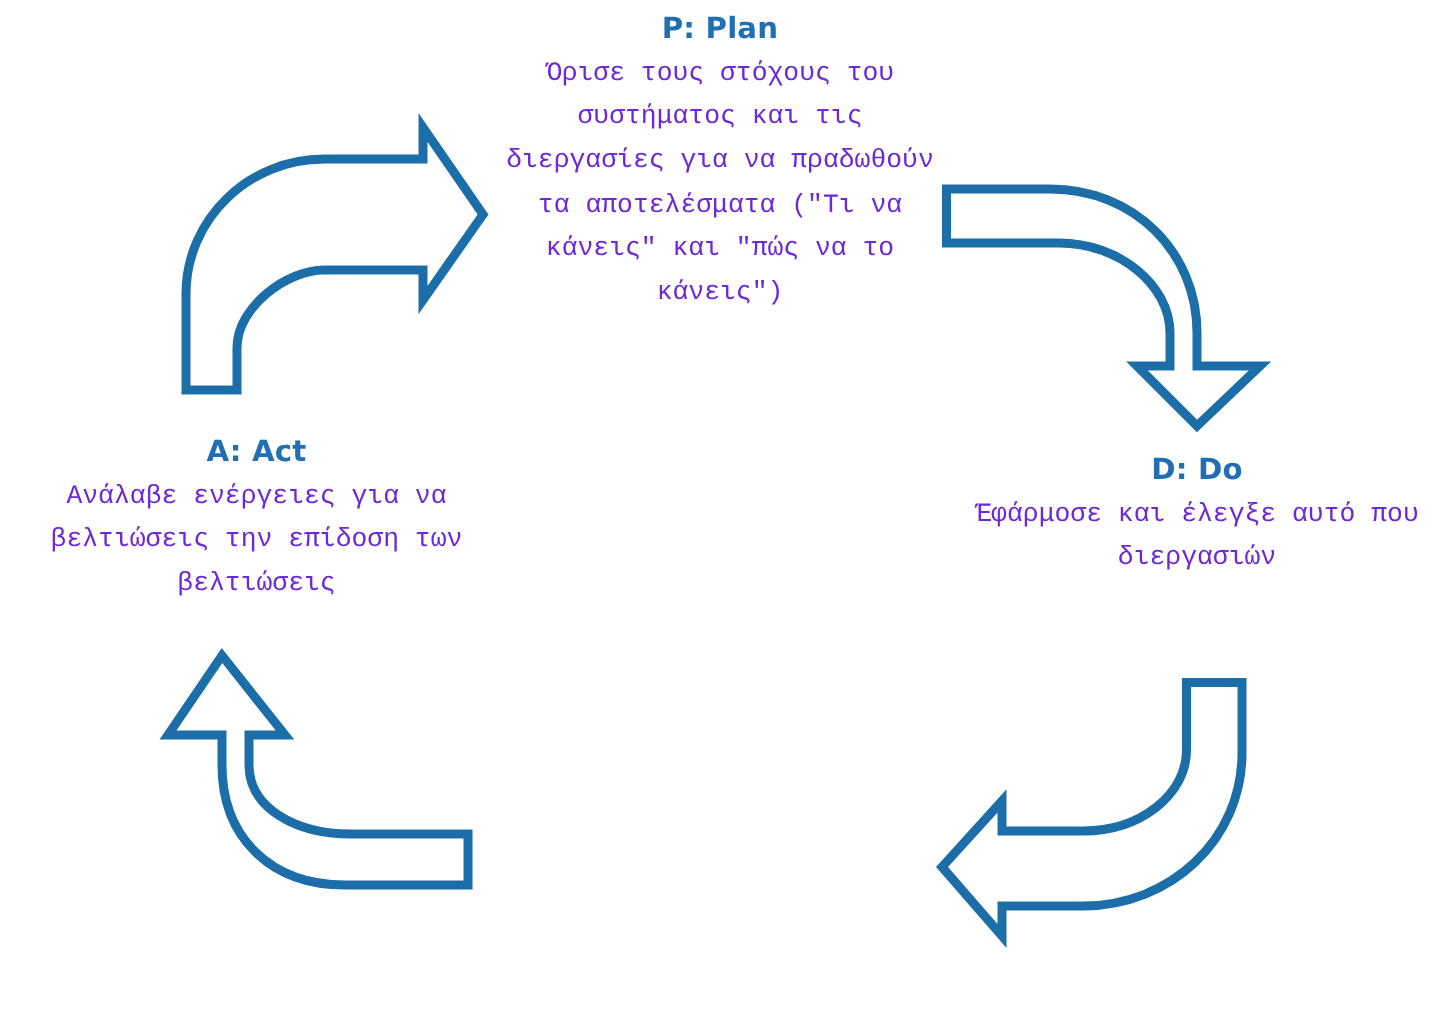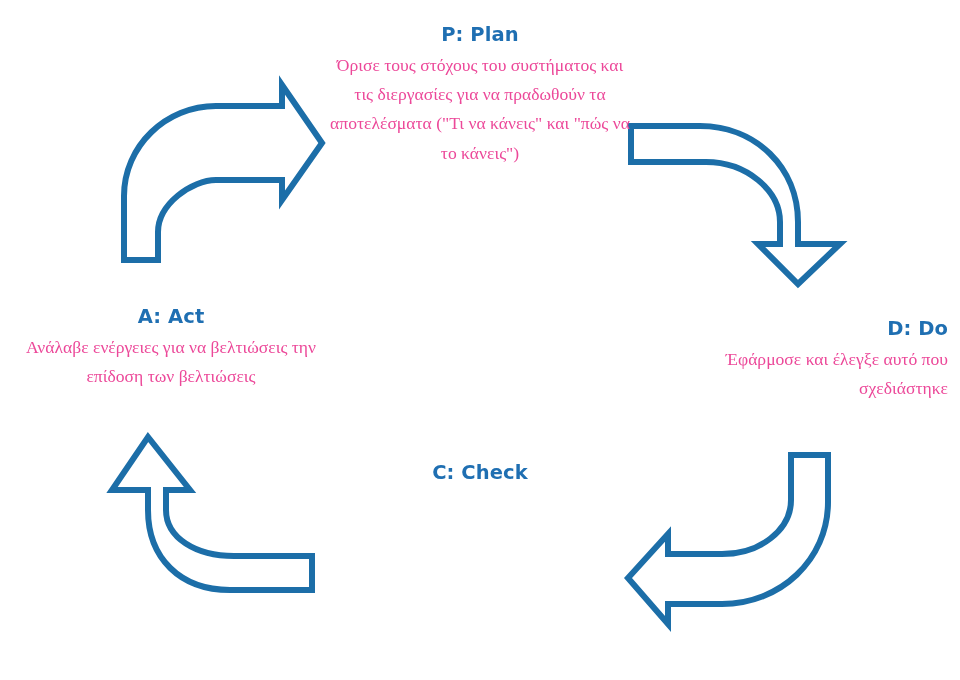--- a/index.html
+++ b/index.html
@@ -26,43 +26,42 @@
     position: absolute;
     text-align: center;
   }
   .block-title {
     font-family: "DejaVu Sans", "Liberation Sans", sans-serif;
     font-weight: bold;
     font-size: 19.5px;
     line-height: 26px;
     color: #1F6FB2;
     letter-spacing: 0.1px;
-    margin: 16px 0 3px 0;
+    margin: 0 0 3px 0;
     white-space: nowrap;
   }
   .block-body {
-    font-family: Liberation Serif, serif;
+    font-family: Liberation Mono, monospace;
     font-size: 17.6px;
     line-height: 29.2px;
-    color: #ec4899;
+    color: #6d28d9;
     margin: 0;
   }
 
   
   #block-plan {
     left: 330px;
     top: 6px;
     width: 300px;
   }
   
   #block-do {
     left: 648px;
     top: 300px;
     width: 300px;
-    text-align: right;
   }
   
   #block-check {
     left: 320px;
     top: 444px;
     width: 320px;
   }
   
   #block-act {
     left: 16px;
@@ -130,25 +129,24 @@
              Z" fill="none" stroke="#1C6EA8" stroke-width="6" stroke-linejoin="miter" stroke-linecap="butt"></path>
   </svg>
 
   <div class="block" id="block-plan">
     <div class="block-title">P: Plan</div>
     <div class="block-body">Όρισε τους στόχους του συστήματος και τις διεργασίες για να πραδωθούν τα αποτελέσματα ("Τι να κάνεις" και "πώς να το κάνεις")</div>
   </div>
 
   <div class="block" id="block-do">
     <div class="block-title">D: Do</div>
-    <div class="block-body">Έφάρμοσε και έλεγξε αυτό που σχεδιάστηκε</div>
+    <div class="block-body">Έφάρμοσε και έλεγξε αυτό που διεργασιών</div>
   </div>
 
   <div class="block" id="block-check">
-    <div class="block-title">C: Check</div>
   </div>
 
   <div class="block" id="block-act">
     <div class="block-title">A: Act</div>
     <div class="block-body">Ανάλαβε ενέργειες για να βελτιώσεις την επίδοση των βελτιώσεις</div>
   </div>
 
 </div>
 
 </body></html>

